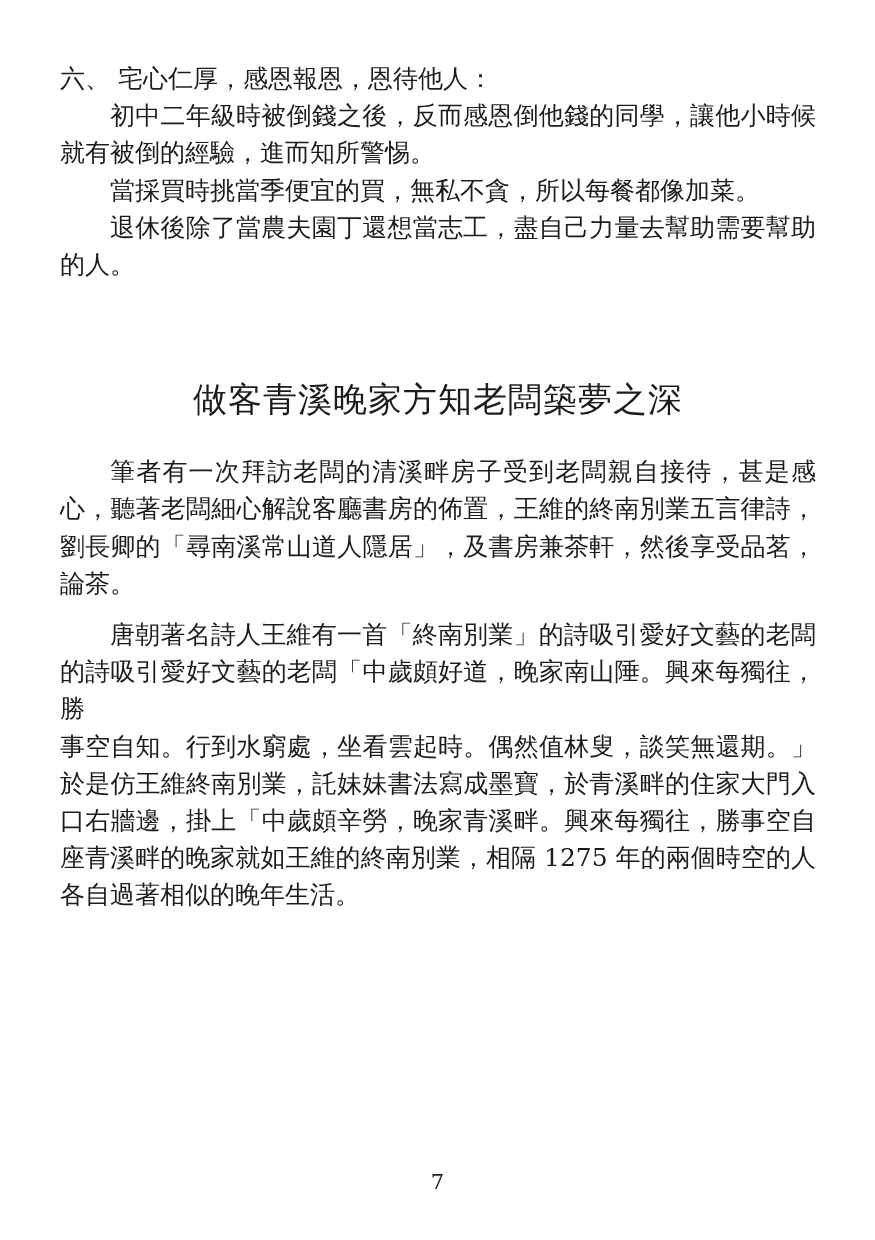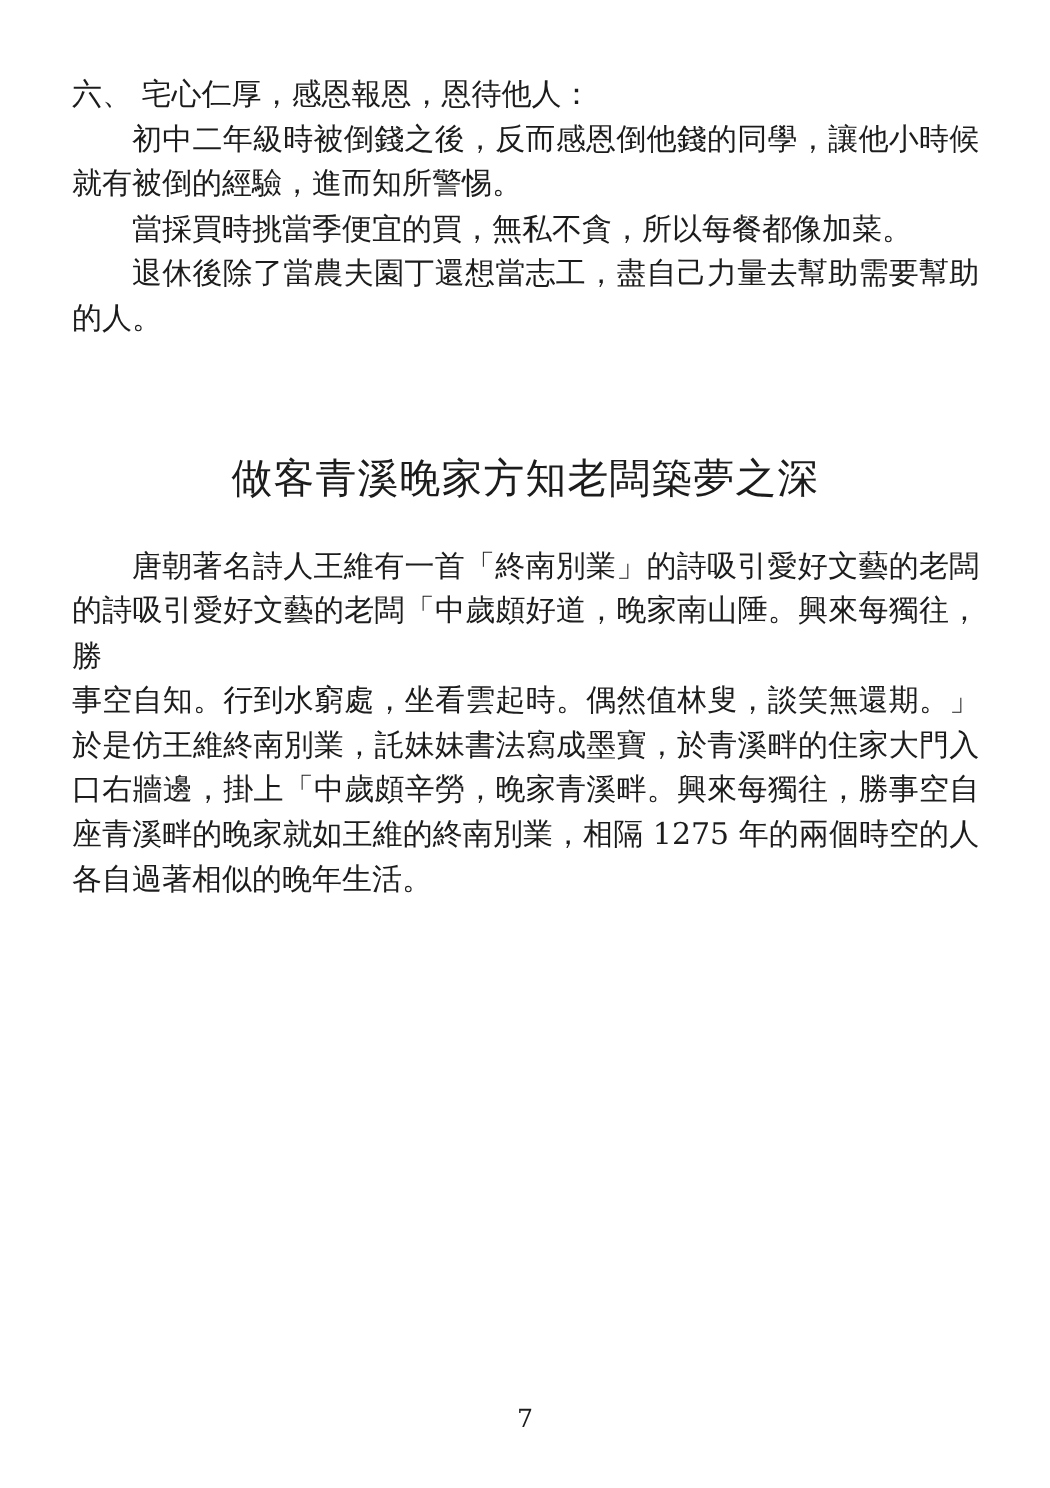--- a/index.html
+++ b/index.html
@@ -16,21 +16,21 @@
     font-family: "DejaVu Serif", "Liberation Serif", serif;
     overflow: hidden;
   }
   .doc {
     position: absolute;
     left: 60px;
     top: 60px;
     width: 756px;
   }
   .block { margin: 0; }
-  .block.spaced { margin-top: 0; }
+  .block.spaced { margin-top: 14px; }
   .line {
     font-size: 25px;
     line-height: 37.2px;
     text-align: justify;
   }
   .line.just {
     text-align-last: justify;
   }
   .line.indent {
     text-indent: 50px;
@@ -70,20 +70,26 @@
       <div class="block paragraph">
         <div class="line indent">當採買時挑當季便宜的買，無私不貪，所以每餐都像加菜。</div>
       </div>
       <div class="block paragraph">
         <div class="line just indent">退休後除了當農夫園丁還想當志工，盡自己力量去幫助需要幫助</div>
         <div class="line">的人。</div>
       </div>
       <div class="block title">
         <div class="line">做客青溪晚家方知老闆築夢之深</div>
       </div>
+      <div class="block paragraph">
+        <div class="line just indent">筆者有一次拜訪老闆的清溪畔房子受到老闆親自接待，甚是感</div>
+        <div class="line just">心，聽著老闆細心解說客廳書房的佈置，王維的終南別業五言律詩，</div>
+        <div class="line just">劉長卿的「尋南溪常山道人隱居」，及書房兼茶軒，然後享受品茗，</div>
+        <div class="line">論茶。</div>
+      </div>
       <div class="block paragraph spaced">
         <div class="line just indent">唐朝著名詩人王維有一首「終南別業」的詩吸引愛好文藝的老闆</div>
         <div class="line just">的詩吸引愛好文藝的老闆「中歲頗好道，晚家南山陲。興來每獨往，勝</div>
         <div class="line just">事空自知。行到水窮處，坐看雲起時。偶然值林叟，談笑無還期。」</div>
         <div class="line just">於是仿王維終南別業，託妹妹書法寫成墨寶，於青溪畔的住家大門入</div>
         <div class="line just">口右牆邊，掛上「中歲頗辛勞，晚家青溪畔。興來每獨往，勝事空自</div>
         <div class="line just">座青溪畔的晚家就如王維的終南別業，相隔 1275 年的兩個時空的人</div>
         <div class="line">各自過著相似的晚年生活。</div>
       </div>
     </div>

